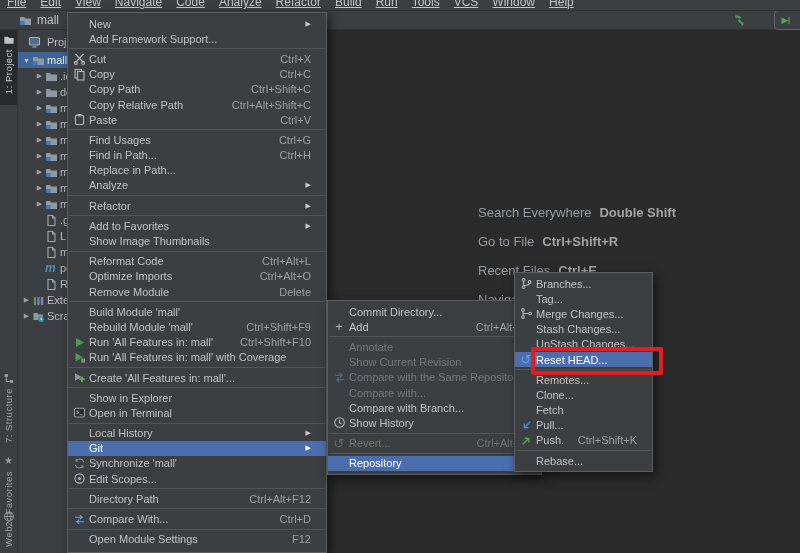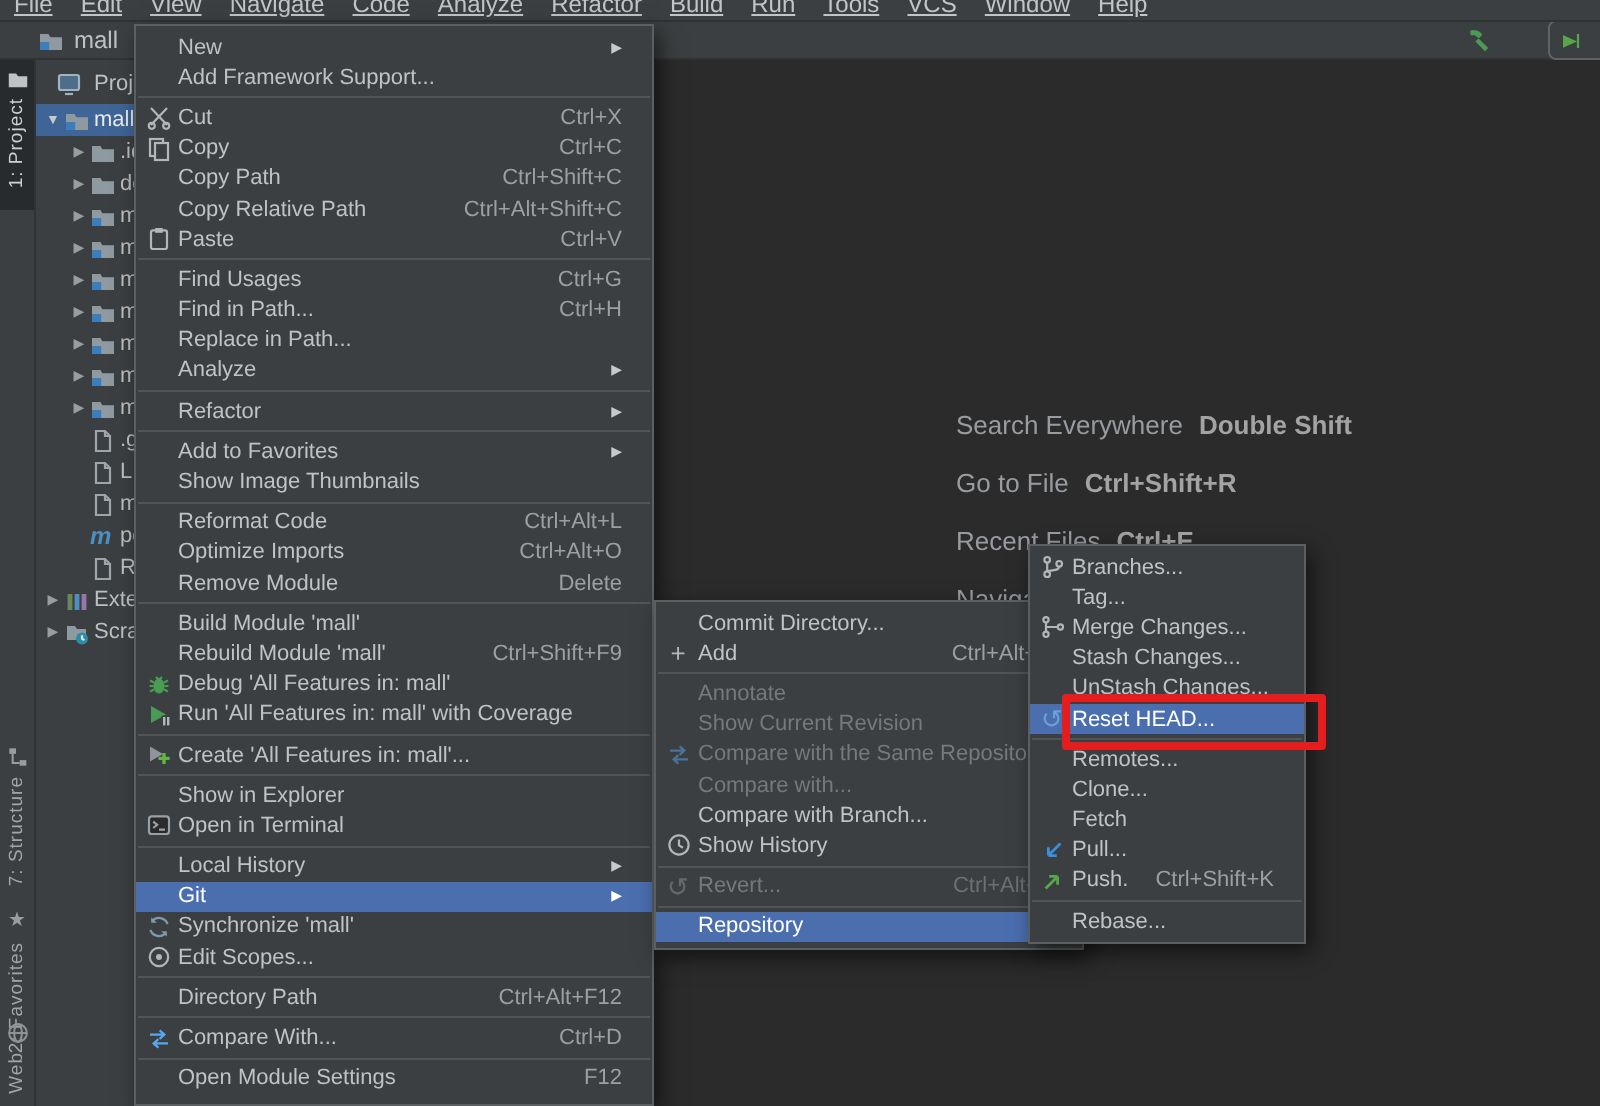--- a/index.html
+++ b/index.html
@@ -450,25 +450,25 @@
       <span class="lbl">Build Module 'mall'</span>
     </div>
     <div class="mi">
       <span class="ic"></span>
       <span class="lbl">Rebuild Module 'mall'</span>
       <span class="sc">Ctrl+Shift+F9</span>
     </div>
     <div class="mi">
       <span class="ic">
         <svg width="13" height="13" viewBox="0 0 13 13" fill="none" stroke-width="1.1">
-          <ellipse cx="6.5" cy="7" rx="2.8" ry="3.8" fill="#499C54" stroke="none"></ellipse>
-          <path d="M2 4.2l2 1M11 4.2l-2 1M1.8 7h2M9.2 7h2M2 9.8l2-1M11 9.8l-2-1M5 2.5l1.5 1.5L8 2.5" stroke="#499C54"></path>
-        </svg>
-      </span>
-      <span class="lbl">Debug 'All Features in: mall'</span>
+          <path d="M3 2l8 4.5L3 11z" fill="#499C54" stroke="none"></path>
+        </svg>
+      </span>
+      <span class="lbl">Run 'All Features in: mall'</span>
+      <span class="sc">Ctrl+Shift+F10</span>
     </div>
     <div class="mi">
       <span class="ic">
         <svg width="13" height="13" viewBox="0 0 13 13" fill="none" stroke-width="1.1">
           <path d="M2.5 2l7.5 4.2L2.5 10.5z" fill="#499C54" stroke="none"></path>
           <rect x="7.8" y="6.8" width="4.6" height="5.6" fill="#3c3f41" stroke="none"></rect>
           <rect x="8.5" y="7.5" width="1.2" height="4.2" fill="#b3b6b8" stroke="none"></rect>
           <rect x="10.5" y="7.5" width="1.2" height="4.2" fill="#b3b6b8" stroke="none"></rect>
         </svg>
       </span>

